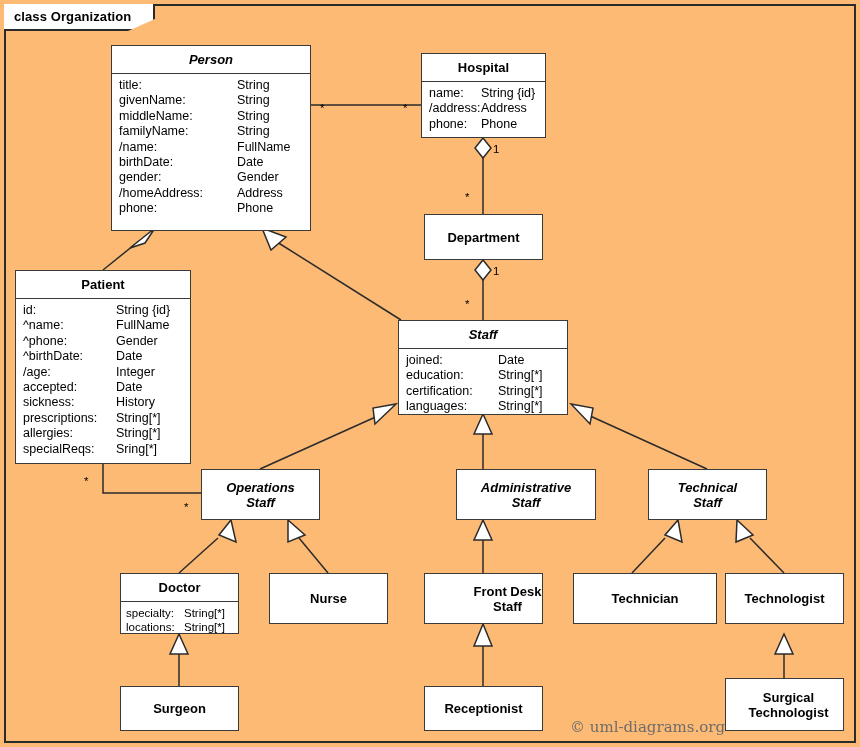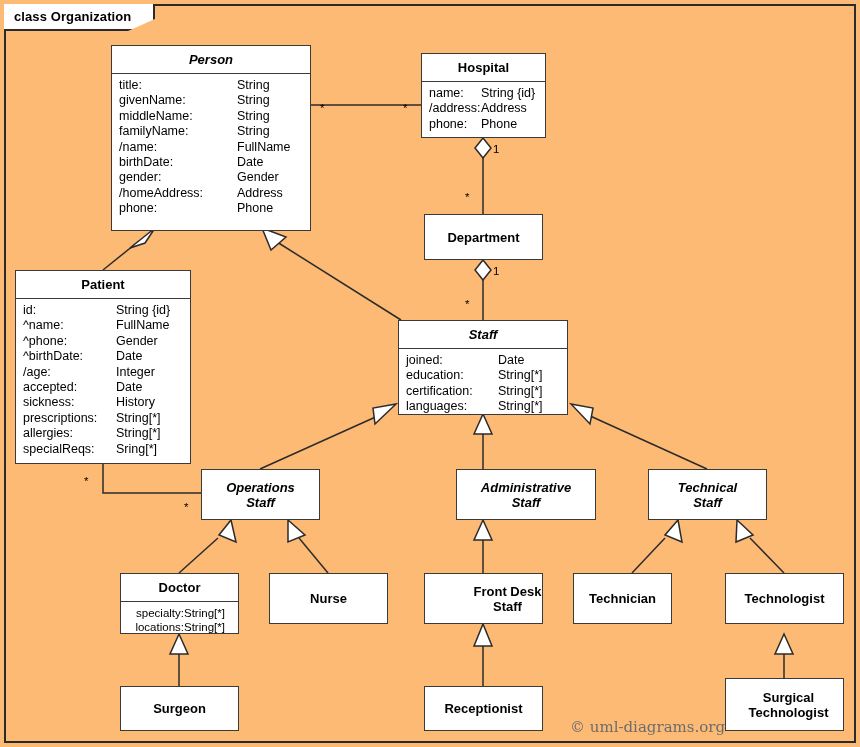--- a/index.html
+++ b/index.html
@@ -339,42 +339,42 @@
 Staff</div>
   </div>
 
   <div class="uml-class abstract centered-name" style="left:648px; top:469px; width:119px; height:51px;">
     <div class="uml-name">Technical
 Staff</div>
   </div>
 
   <div class="uml-class has-attrs" style="left:120px; top:573px; width:119px; height:61px;">
     <div class="uml-name">Doctor</div>
-    <div class="uml-attrs" style="font-size:11.5px; line-height:14px; padding-left:5px;text-align:right;">
+    <div class="uml-attrs" style="font-size:11.5px; line-height:14px; padding-left:5px;">
       <div class="attr-row">
           <span class="attr-name" style="width:58px">specialty:</span>
           <span class="attr-type">String[*]</span>
         </div>
       <div class="attr-row">
           <span class="attr-name" style="width:58px">locations:</span>
           <span class="attr-type">String[*]</span>
         </div>
     </div>
   </div>
 
   <div class="uml-class centered-name" style="left:269px; top:573px; width:119px; height:51px;">
     <div class="uml-name">Nurse</div>
   </div>
 
   <div class="uml-class centered-name" style="left:424px; top:573px; width:119px; height:51px;padding-left:48px;">
     <div class="uml-name">Front Desk
 Staff</div>
   </div>
 
-  <div class="uml-class centered-name" style="left:573px; top:573px; width:99px; height:51px;">
+  <div class="uml-class centered-name" style="left:573px; top:573px; width:144px; height:51px;">
     <div class="uml-name">Technician</div>
   </div>
 
   <div class="uml-class centered-name" style="left:725px; top:573px; width:119px; height:51px;">
     <div class="uml-name">Technologist</div>
   </div>
 
   <div class="uml-class centered-name" style="left:120px; top:686px; width:119px; height:45px;">
     <div class="uml-name">Surgeon</div>
   </div>

